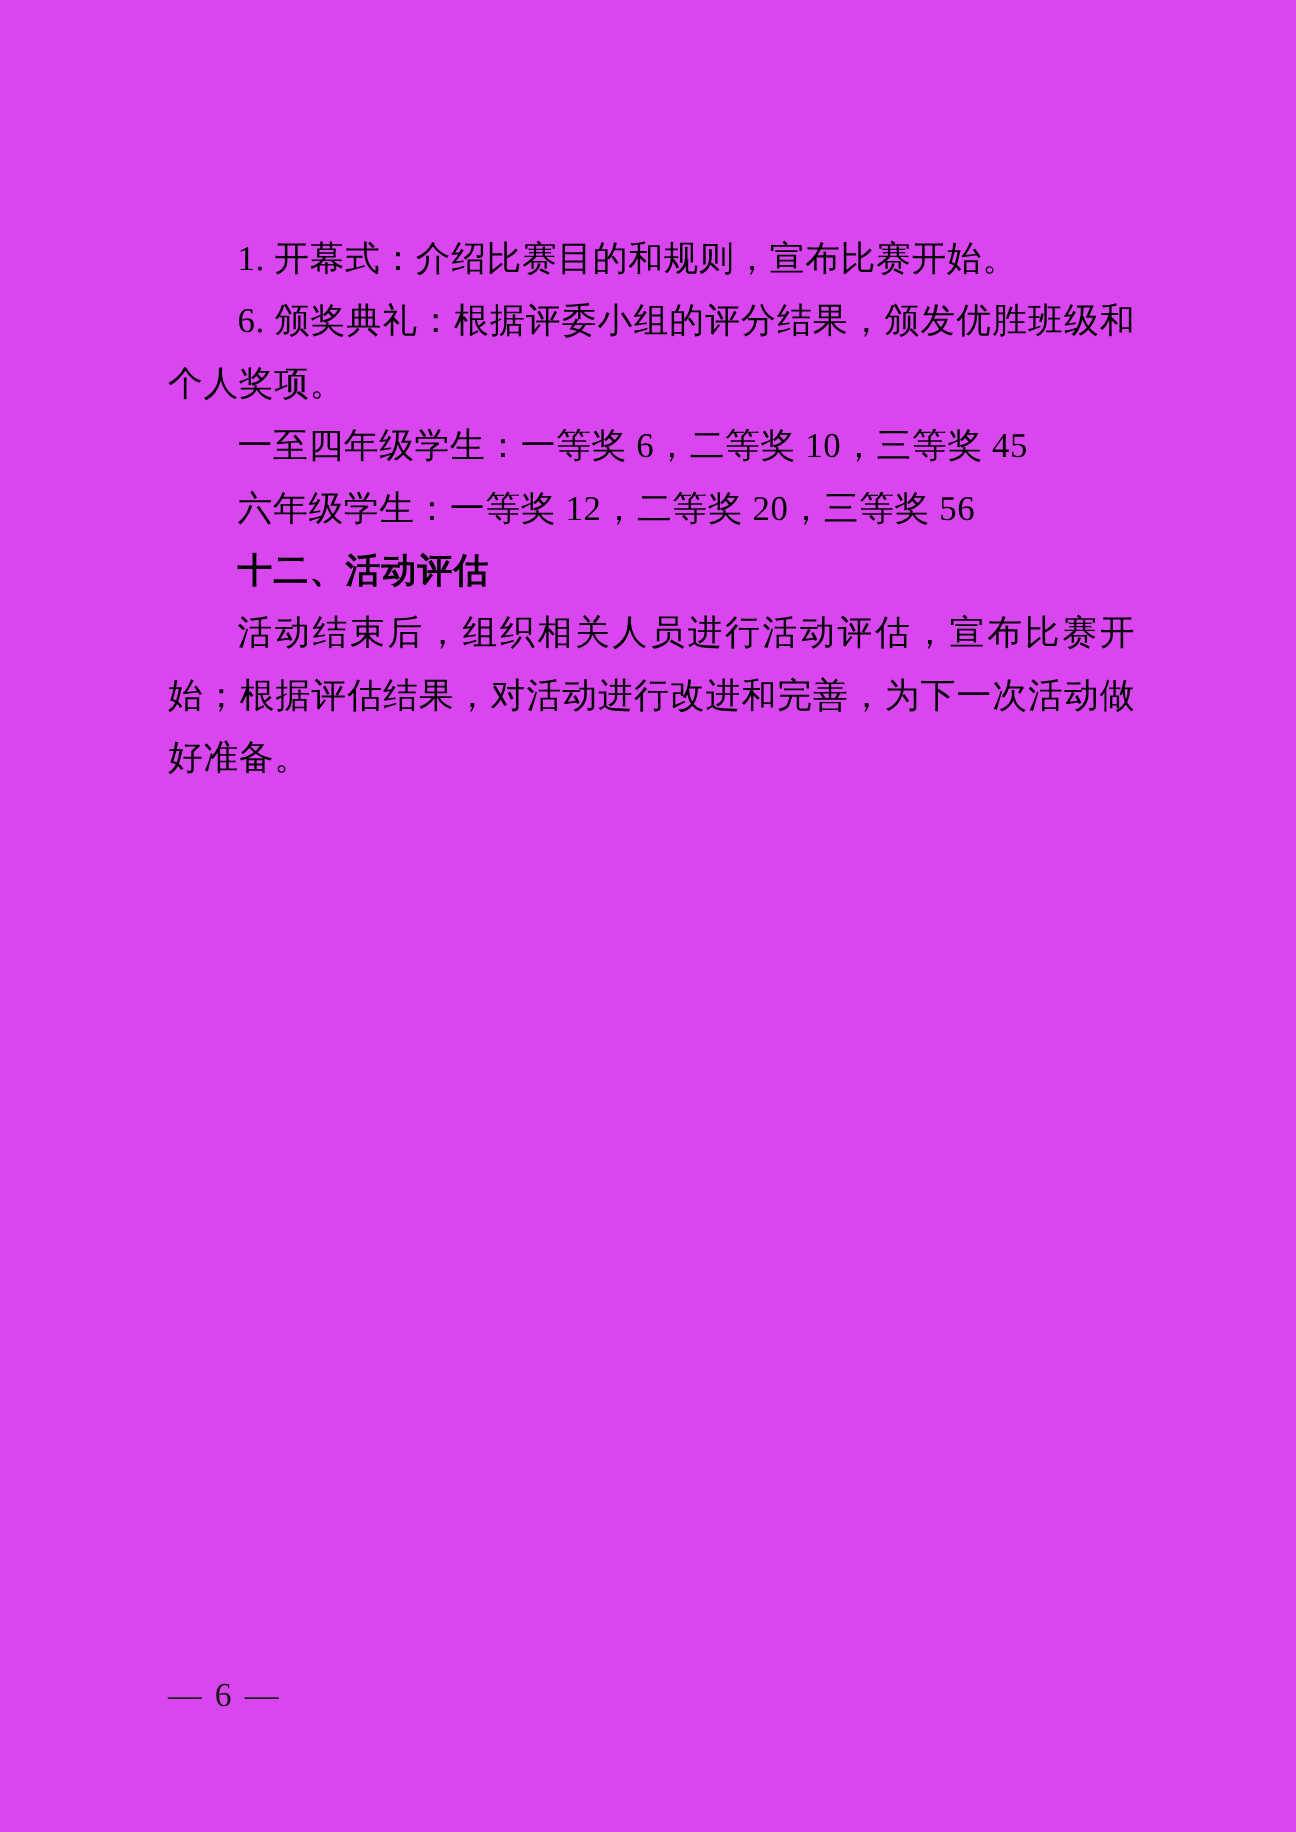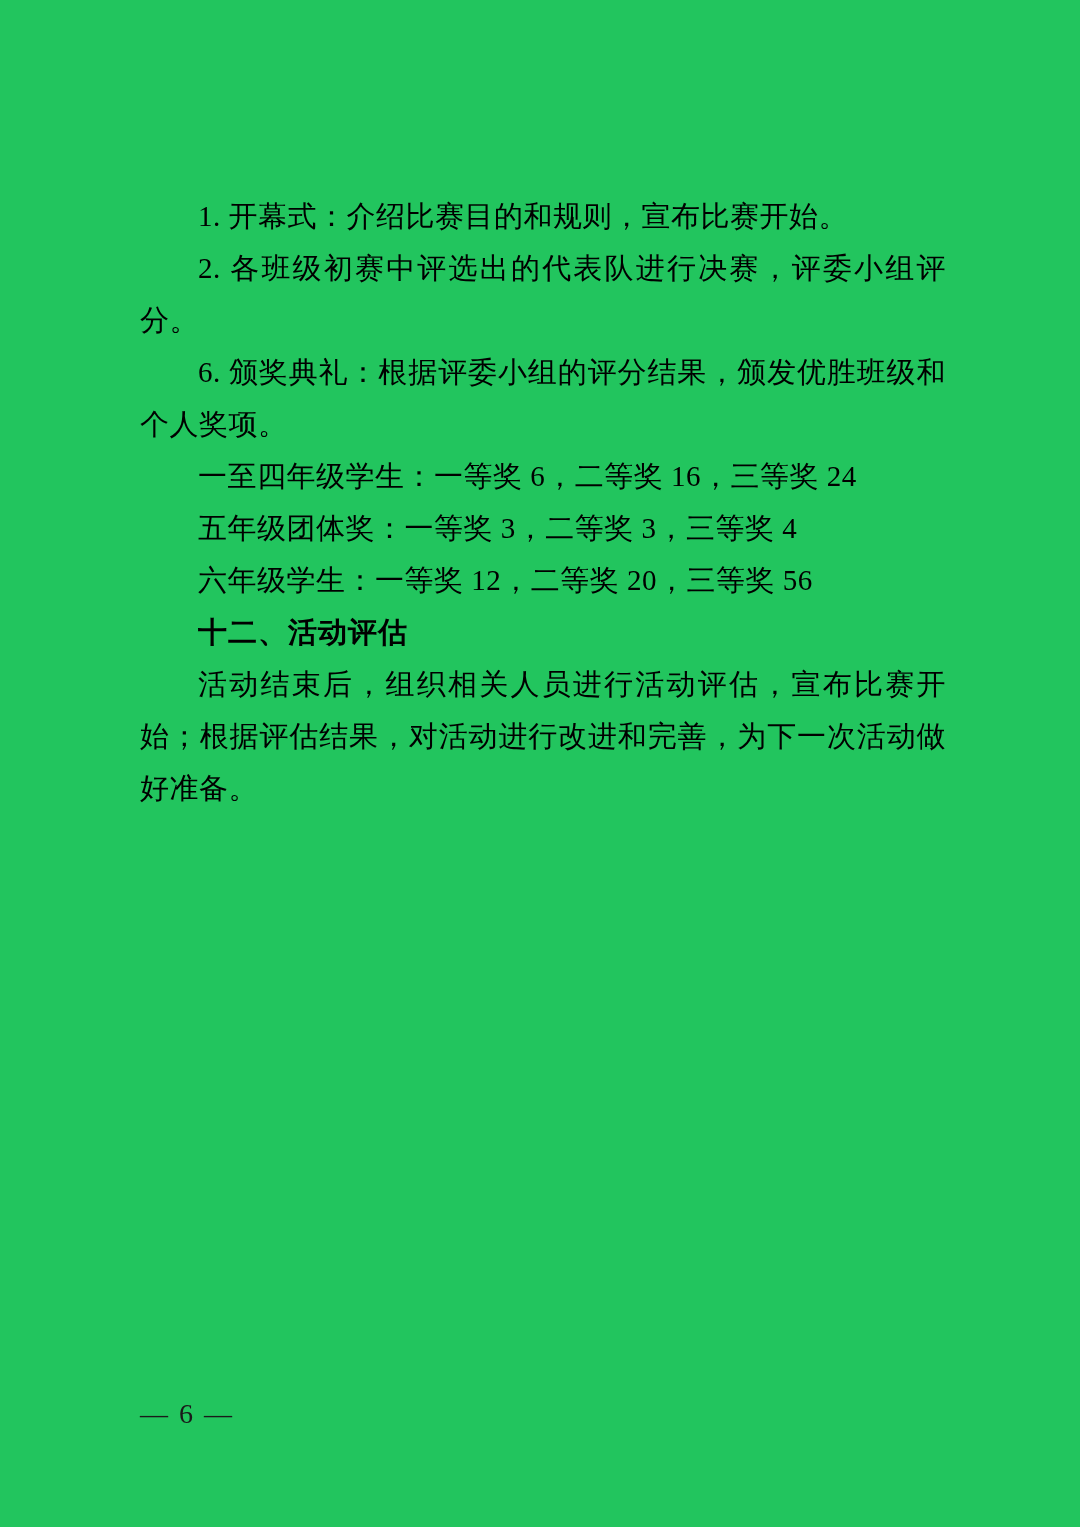--- a/index.html
+++ b/index.html
@@ -14,21 +14,21 @@
     overflow: hidden;
     font-family: "Liberation Serif", serif;
     color: #000000;
   }
   .page {
     position: absolute;
     left: 0;
     top: 0;
     width: 1080px;
     height: 1527px;
-    background: #22c55e;
+    background: #d946ef;
   }
   .content {
     position: absolute;
     left: 140px;
     top: 190px;
     width: 806px;
     font-size: 29px;
     line-height: 52px;
     text-align: justify;
     letter-spacing: 0.5px;
@@ -53,22 +53,20 @@
     font-family: "Liberation Serif", serif;
     color: #1a1a1a;
   }
 </style>
 </head>
 <body>
 
 <div class="page">
   <div class="content">
     <p class="body">1. 开幕式：介绍比赛目的和规则，宣布比赛开始。</p>
-    <p class="body">2. 各班级初赛中评选出的代表队进行决赛，评委小组评分。</p>
     <p class="body">6. 颁奖典礼：根据评委小组的评分结果，颁发优胜班级和个人奖项。</p>
-    <p class="body">一至四年级学生：一等奖 6，二等奖 16，三等奖 24</p>
-    <p class="body">五年级团体奖：一等奖 3，二等奖 3，三等奖 4</p>
+    <p class="body">一至四年级学生：一等奖 6，二等奖 10，三等奖 45</p>
     <p class="body">六年级学生：一等奖 12，二等奖 20，三等奖 56</p>
     <p class="heading">十二、活动评估</p>
     <p class="body">活动结束后，组织相关人员进行活动评估，宣布比赛开始；根据评估结果，对活动进行改进和完善，为下一次活动做好准备。</p>
   </div>
   <div class="page-number">— 6 —</div>
 </div>
 
 </body></html>

